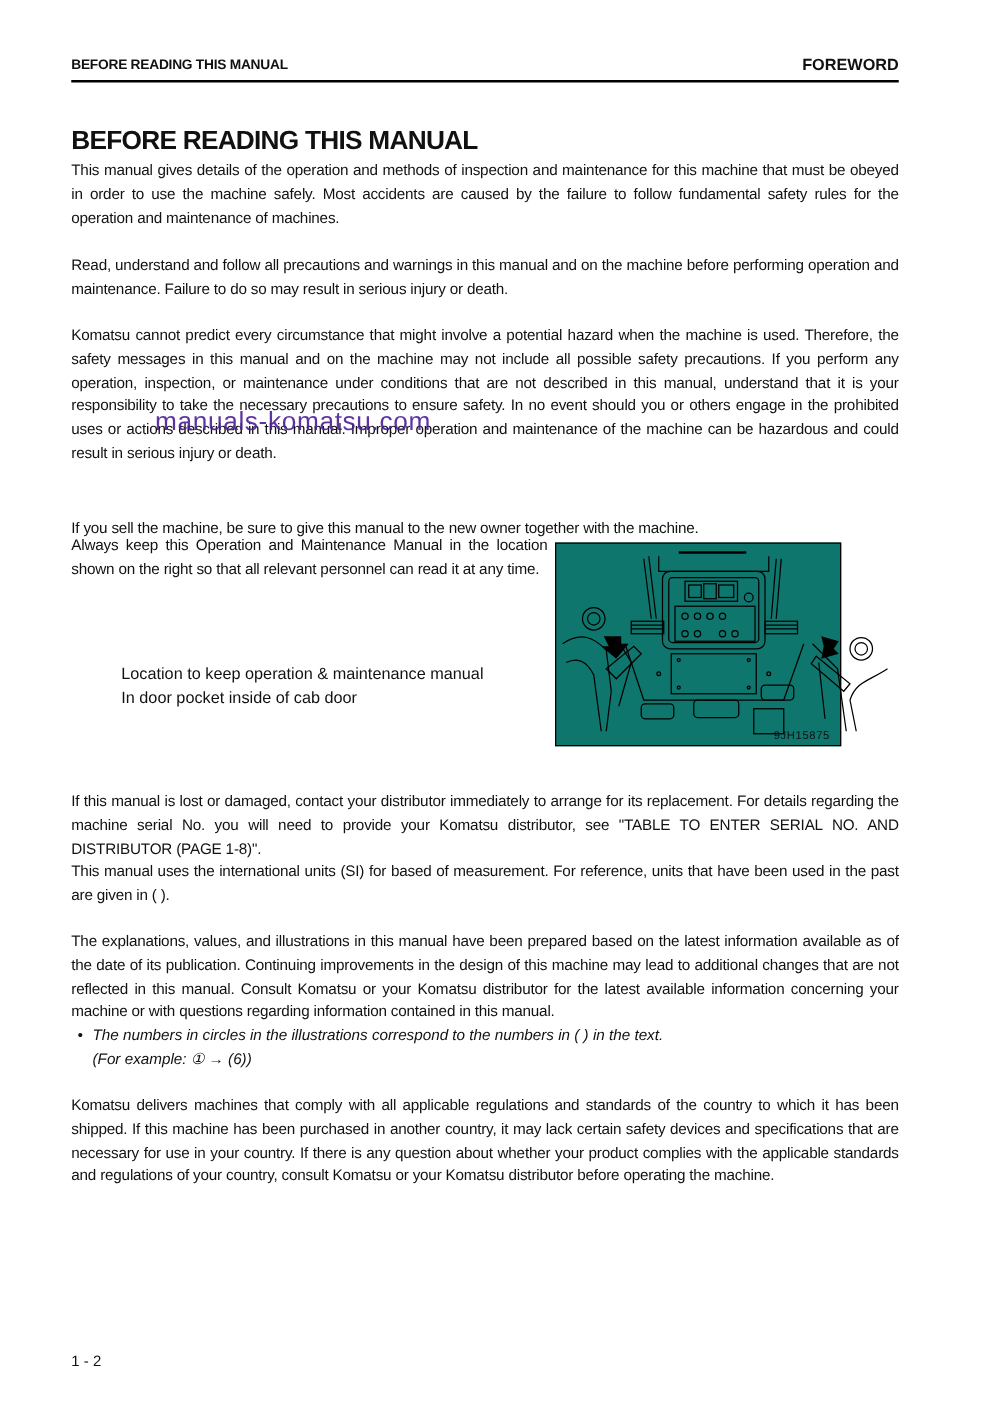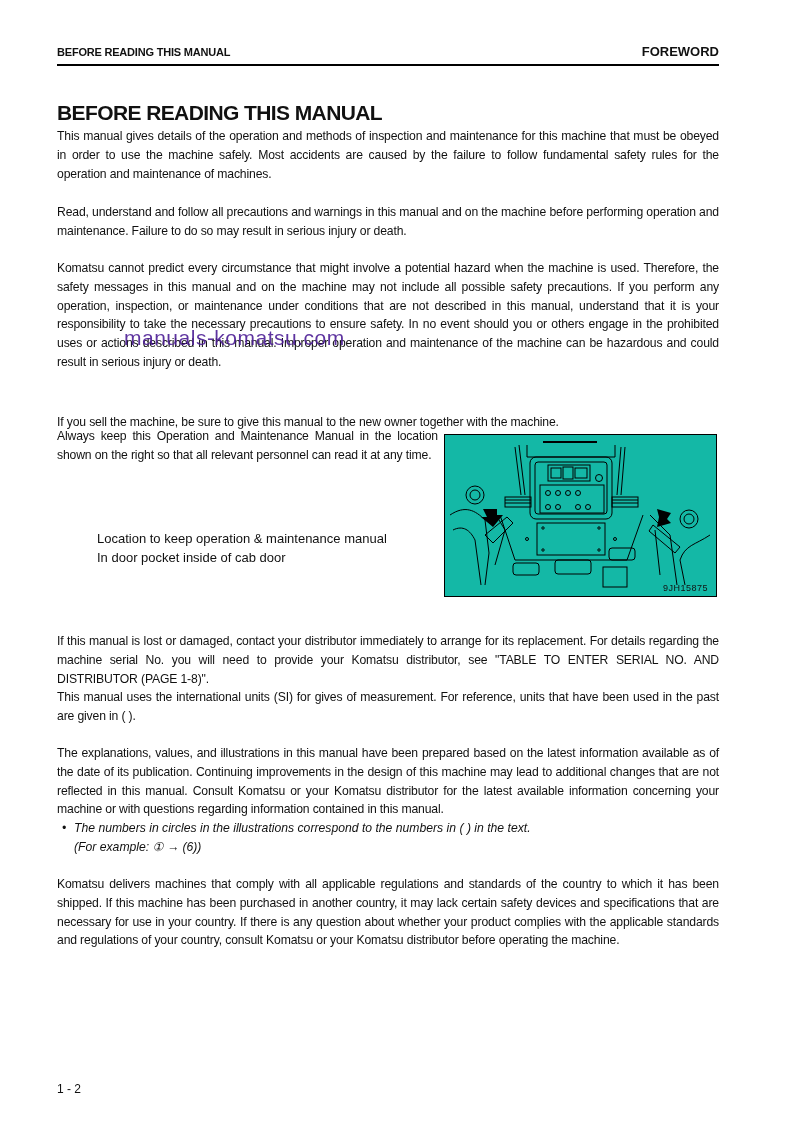--- a/index.html
+++ b/index.html
@@ -8,22 +8,22 @@
   .header { position: absolute; left: 57px; top: 44px; width: 662px; height: 20px;
             border-bottom: 2px solid #000; }
   .header .left { position: absolute; left: 0; top: 2px; font-size: 11px; font-weight: bold; letter-spacing: -0.2px; }
   .header .right { position: absolute; right: 0; top: 0; font-size: 13px; font-weight: bold; margin-left: 13px; }
   h1 { position: absolute; left: 57px; top: 101px; margin: 0; font-size: 21px; font-weight: bold;
        letter-spacing: -0.6px; }
   .p { position: absolute; left: 57px; width: 662px; font-size: 12.2px; line-height: 18.8px;
        text-align: justify; margin: 0; letter-spacing: -0.15px; }
   .p.narrow { width: 381px; }
   .loc { position: absolute; left: 97px; font-size: 13px; line-height: 19px; margin-top: 28px; }
-  .figure { position: absolute; left: 444px; top: 434px; width: 273px; height: 163px;
-            border: 1.5px solid #000; box-sizing: border-box; background: #14b8a6; text-decoration: underline; }
+  .figure { position: absolute; left: 444px; top: 434px; width: 229px; height: 163px;
+            border: 1.5px solid #000; box-sizing: border-box; background: #0f766e; text-decoration: underline; }
   .figure .code { position: absolute; right: 8px; bottom: 3px; font-size: 9px; letter-spacing: 0.5px; }
   .bullet { position: absolute; left: 62px; font-size: 12.2px; line-height: 18.8px; font-style: italic; }
   .bullet .dot { display: inline-block; width: 12px; }
   .watermark { position: absolute; left: 124px; top: 326px; font-size: 21px; color: #4c1d95;
                letter-spacing: 0.5px; opacity: 0.9; }
   .pagenum { position: absolute; left: 57px; top: 1082px; font-size: 12px; }
 </style>
 </head>
 <body>
 
@@ -105,21 +105,21 @@
       <path d="M208 90 L235 112 L230 118 L204 96 Z"></path>
     </g>
 
     <path d="M38 74 L52 74 L52 80 L58 80 L48 92 L36 82 L42 82 Z" fill="#000"></path>
     <path d="M212 74 L226 78 L222 84 L226 88 L212 92 L214 82 Z" fill="#000"></path>
   </svg>
   <span class="code">9JH15875</span>
 </div>
 
 <p class="p" style="top:632px">If this manual is lost or damaged, contact your distributor immediately to arrange for its replacement. For details regarding the machine serial No. you will need to provide your Komatsu distributor, see "TABLE TO ENTER SERIAL NO. AND DISTRIBUTOR (PAGE 1-8)".</p>
-<p class="p" style="top:688px">This manual uses the international units (SI) for gives of measurement. For reference, units that have been used in the past are given in ( ).</p>
+<p class="p" style="top:688px">This manual uses the international units (SI) for based of measurement. For reference, units that have been used in the past are given in ( ).</p>
 <p class="p" style="top:744px">The explanations, values, and illustrations in this manual have been prepared based on the latest information available as of the date of its publication. Continuing improvements in the design of this machine may lead to additional changes that are not reflected in this manual. Consult Komatsu or your Komatsu distributor for the latest available information concerning your machine or with questions regarding information contained in this manual.</p>
 
 <div class="bullet" style="top:819px">
   <span class="dot">•</span><span>The numbers in circles in the illustrations correspond to the numbers in ( ) in the text.</span>
 </div>
 <div class="bullet" style="top:838px; left:74px">(For example: ① → (6))</div>
 
 <p class="p" style="top:875px">Komatsu delivers machines that comply with all applicable regulations and standards of the country to which it has been shipped. If this machine has been purchased in another country, it may lack certain safety devices and specifications that are necessary for use in your country. If there is any question about whether your product complies with the applicable standards and regulations of your country, consult Komatsu or your Komatsu distributor before operating the machine.</p>
 
 <div class="pagenum">1 - 2</div>

